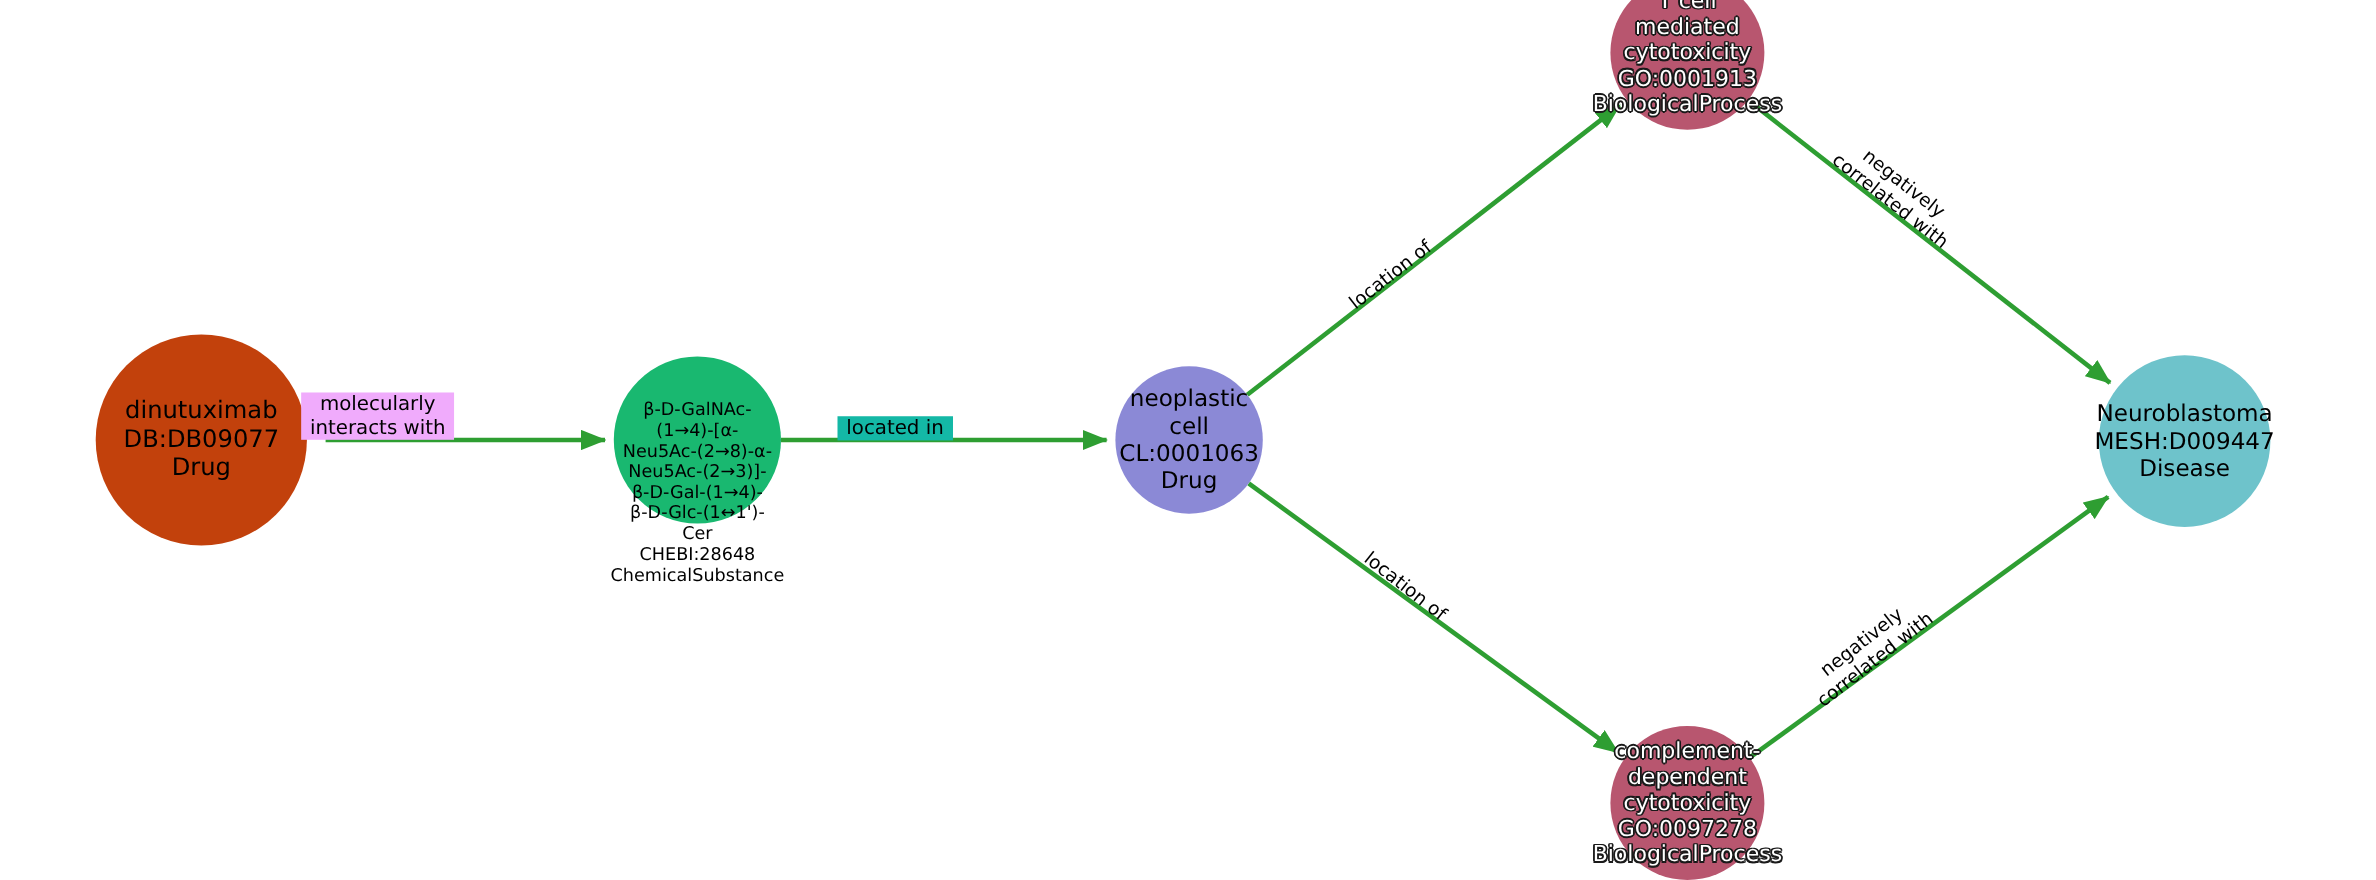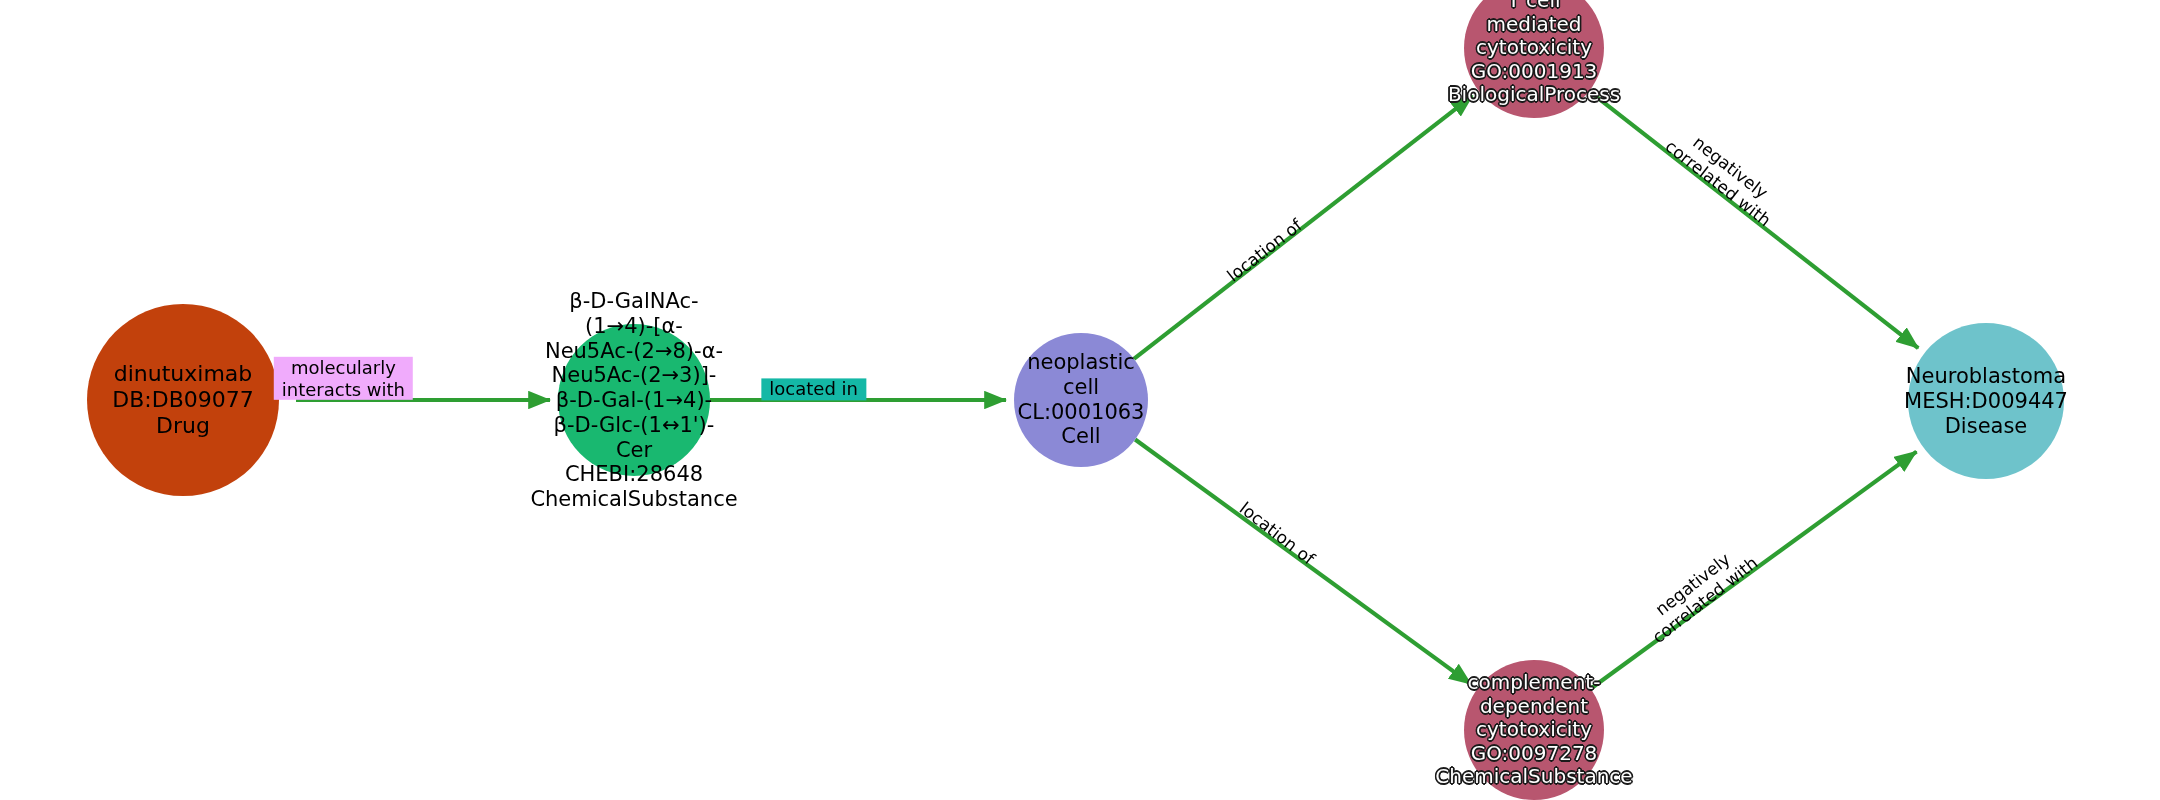--- a/index.html
+++ b/index.html
@@ -92,49 +92,49 @@
       <line x1="1590.5952779331478" y1="688.805649469014" x2="1916.4686585392753" y2="451.6102020809256" stroke="#2e9e32" stroke-width="4.2" stroke-linecap="butt" marker-end="url(#arrowhead)"></line>
     </svg>
 
   <div id="node-layer">
       <div class="node" style="left: 87px; top: 304px; width: 192px; height: 192px; background: #c2410c;">
         <div class="node-label label-dark" style="font-size: 22px;">dinutuximab
 DB:DB09077
 Drug</div>
       </div>
       <div class="node" style="left: 558px; top: 324px; width: 152px; height: 152px; background: rgb(25, 184, 112);">
-        <div class="node-label label-dark" style="font-size: 21px;">β-D-GalNAc-
+        <div class="node-label label-dark" style="font-size: 16px; margin-top: 48px;">β-D-GalNAc-
 (1→4)-[α-
 Neu5Ac-(2→8)-α-
 Neu5Ac-(2→3)]-
 β-D-Gal-(1→4)-
 β-D-Glc-(1↔1')-
 Cer
 CHEBI:28648
 ChemicalSubstance</div>
       </div>
       <div class="node" style="left: 1014px; top: 333px; width: 134px; height: 134px; background: rgb(139, 137, 214);">
         <div class="node-label label-dark" style="font-size: 21px;">neoplastic
 cell
 CL:0001063
-Cell</div>
+Drug</div>
       </div>
       <div class="node" style="left: 1464px; top: -22px; width: 140px; height: 140px; background: rgb(184, 86, 111);">
         <div class="node-label label-light" style="font-size: 20px;">T cell
 mediated
 cytotoxicity
 GO:0001913
 BiologicalProcess</div>
       </div>
       <div class="node" style="left: 1464px; top: 660px; width: 140px; height: 140px; background: rgb(184, 86, 111);">
         <div class="node-label label-light" style="font-size: 20px;">complement-
 dependent
 cytotoxicity
 GO:0097278
-ChemicalSubstance</div>
+BiologicalProcess</div>
       </div>
       <div class="node" style="left: 1908px; top: 323px; width: 156px; height: 156px; background: rgb(110, 195, 203);">
         <div class="node-label label-dark" style="font-size: 21px;">Neuroblastoma
 MESH:D009447
 Disease</div>
       </div>
     </div>
 
   <div id="edge-label-layer">
       <div class="edge-label-box" style="left: 413px; top: 400px; transform: translate(-50%, -50%) rotate(0deg);">

